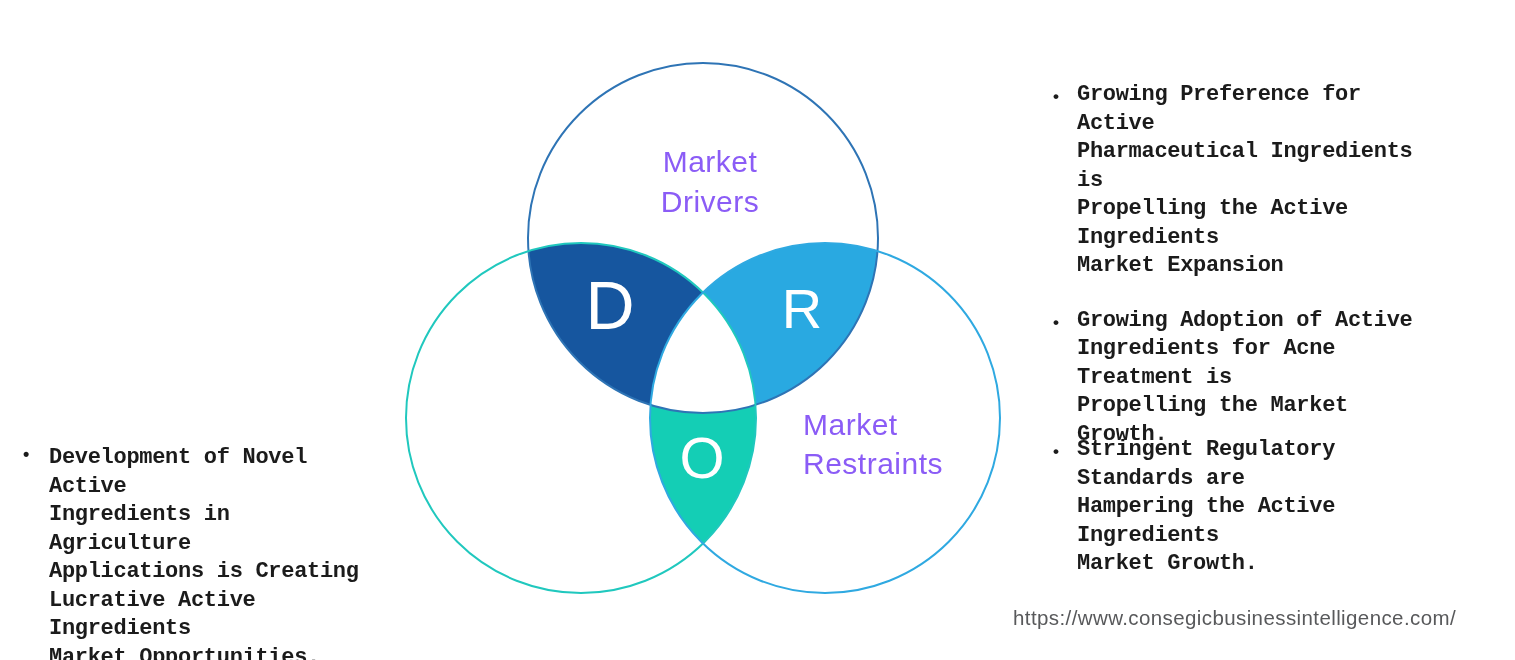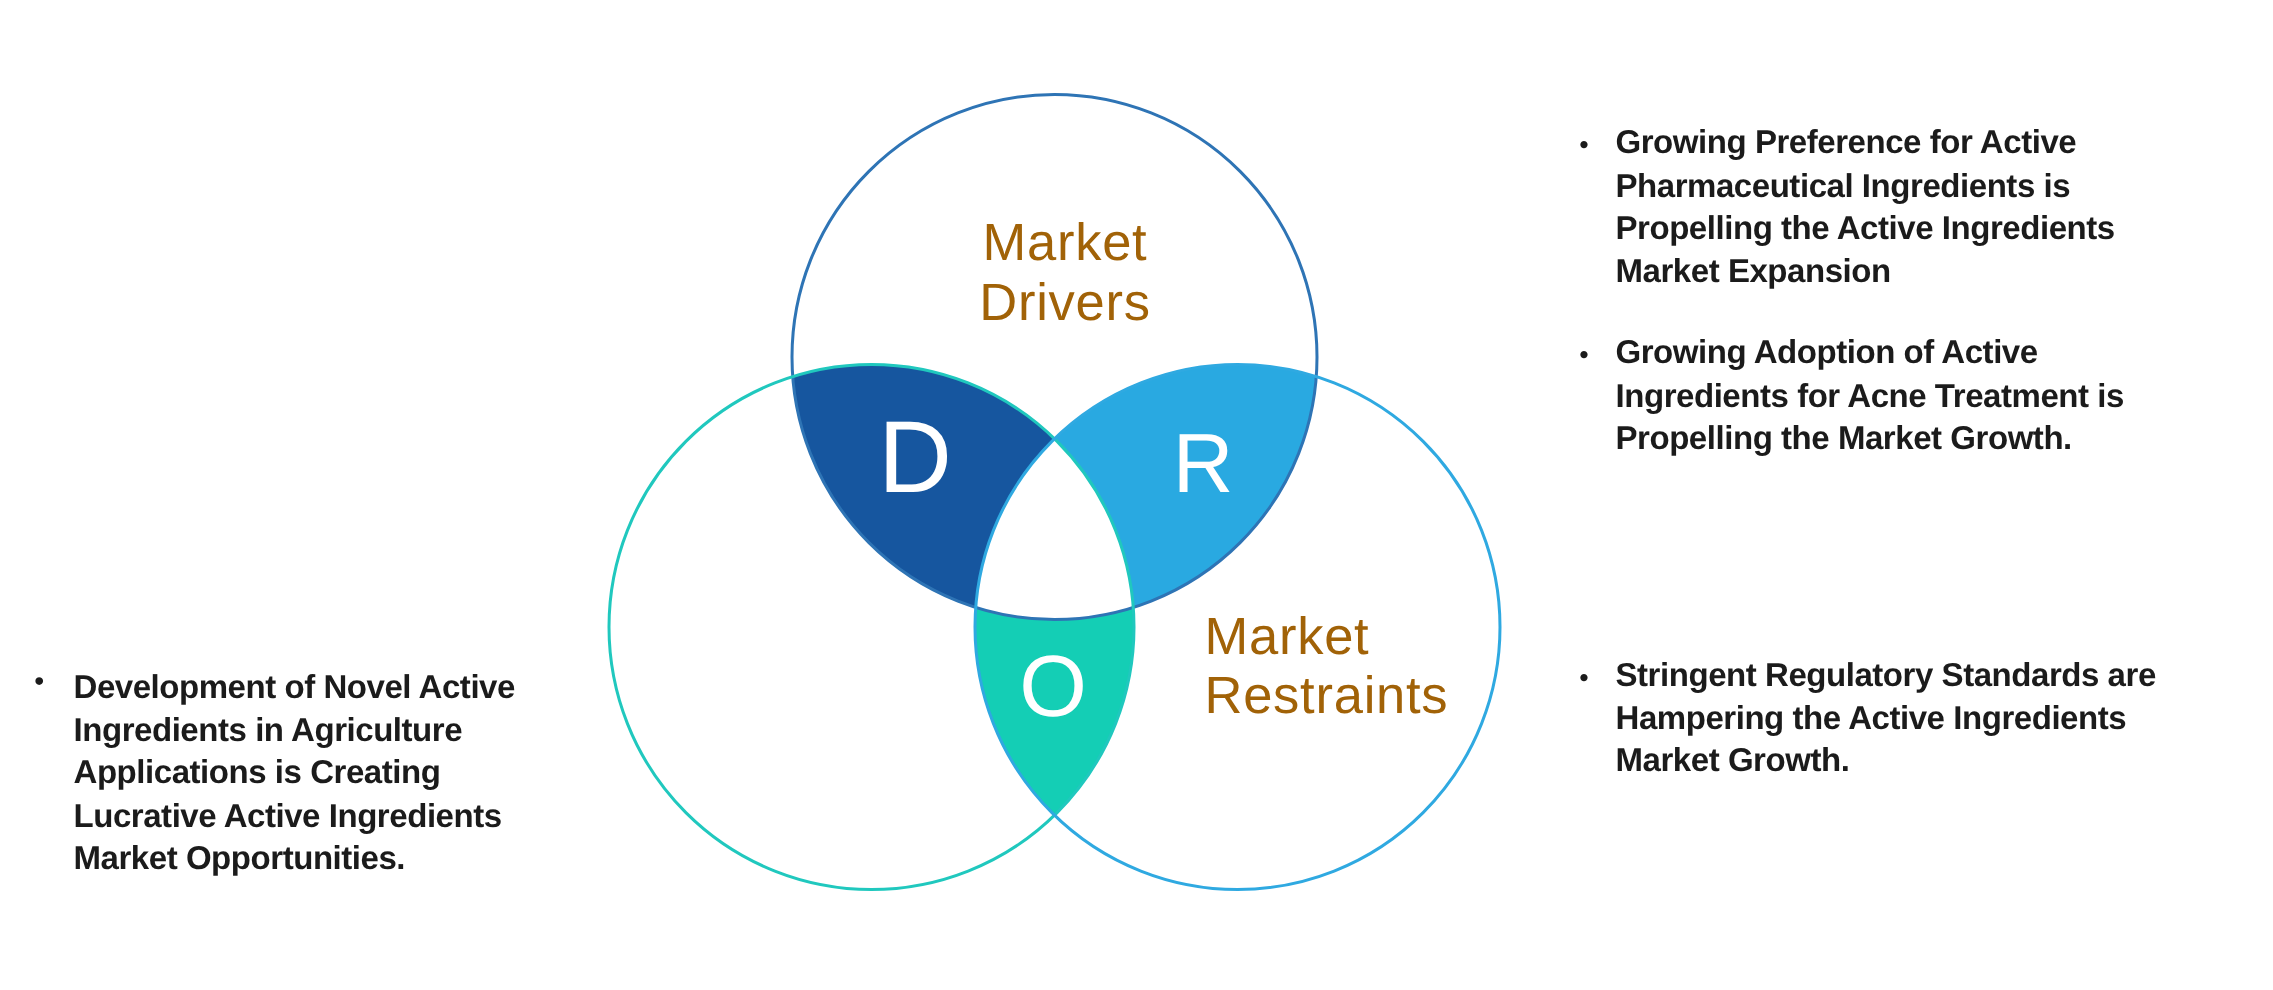--- a/index.html
+++ b/index.html
@@ -9,22 +9,22 @@
     height: 660px;
     background: #ffffff;
     overflow: hidden;
     font-family: "Liberation Sans", sans-serif;
   }
   .venn-svg { position: absolute; left: 0; top: 0; }
 
   
   .venn-label {
     position: absolute;
-    color: #a16207;
-    font-size: 35px;
+    color: #8b5cf6;
+    font-size: 30px;
     line-height: 40px;
     letter-spacing: 0.5px;
     white-space: pre-line;
     font-weight: 400;
   }
   .venn-label.centered { transform: translateX(-50%); text-align: center; }
 
   
   .venn-letter {
     position: absolute;
@@ -49,21 +49,21 @@
   .bullet-item { position: relative; padding-left: 27px; }
   .bullet-item + .bullet-item { margin-top: 26px; }
   .bullet-dot {
     position: absolute;
     left: 3px;
     top: 2px;
     font-size: 17px;
     letter-spacing: 0;
   }
   .bullet-group.left-side .bullet-dot { top: -4px; left: 1px; font-size: 18px; }
-  .bullet-text { display: block; white-space: pre-line; }
+  .bullet-text { display: block; white-space: pre-line; font-family: Liberation Mono, monospace; }
 
   
   .footer-url {
     position: absolute;
     left: 1013px;
     top: 606px;
     font-size: 20.5px;
     letter-spacing: 0.4px;
     color: #58595b;
     font-weight: 400;
@@ -148,14 +148,15 @@
 
   <div class="bullet-group" style="left:1050px; top:436px; width:400px;">
     <div class="bullet-item">
       <span class="bullet-dot">•</span>
       <span class="bullet-text">Stringent Regulatory Standards are
 Hampering the Active Ingredients
 Market Growth.</span>
     </div>
   </div>
 
+  <a class="footer-url" href="#">https://www.consegicbusinessintelligence.com/</a>
 
 </div>
 
 </body></html>

